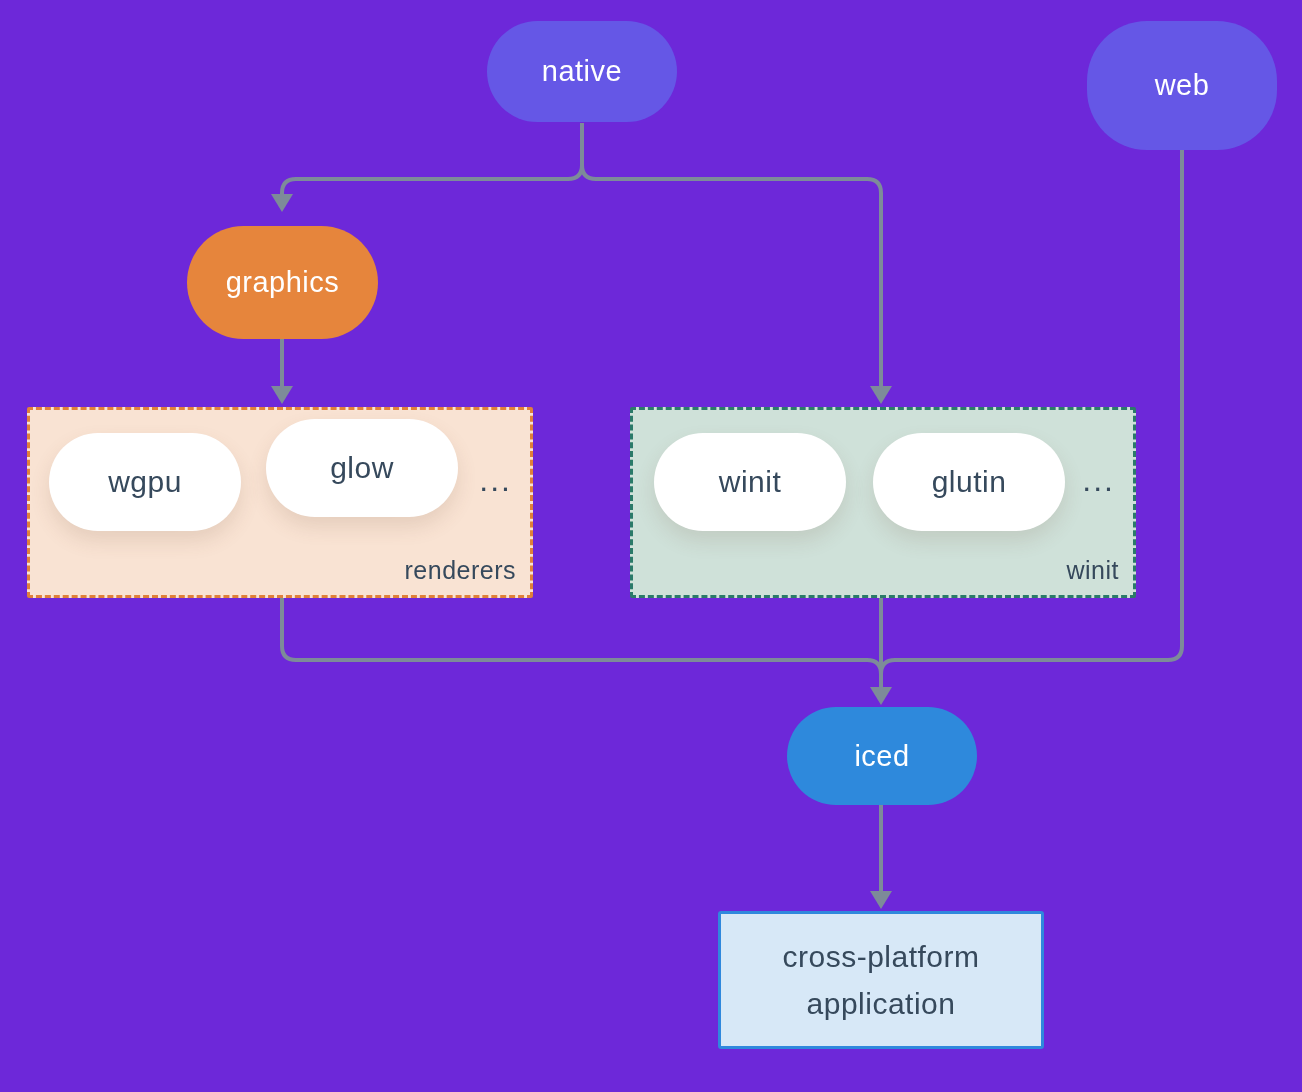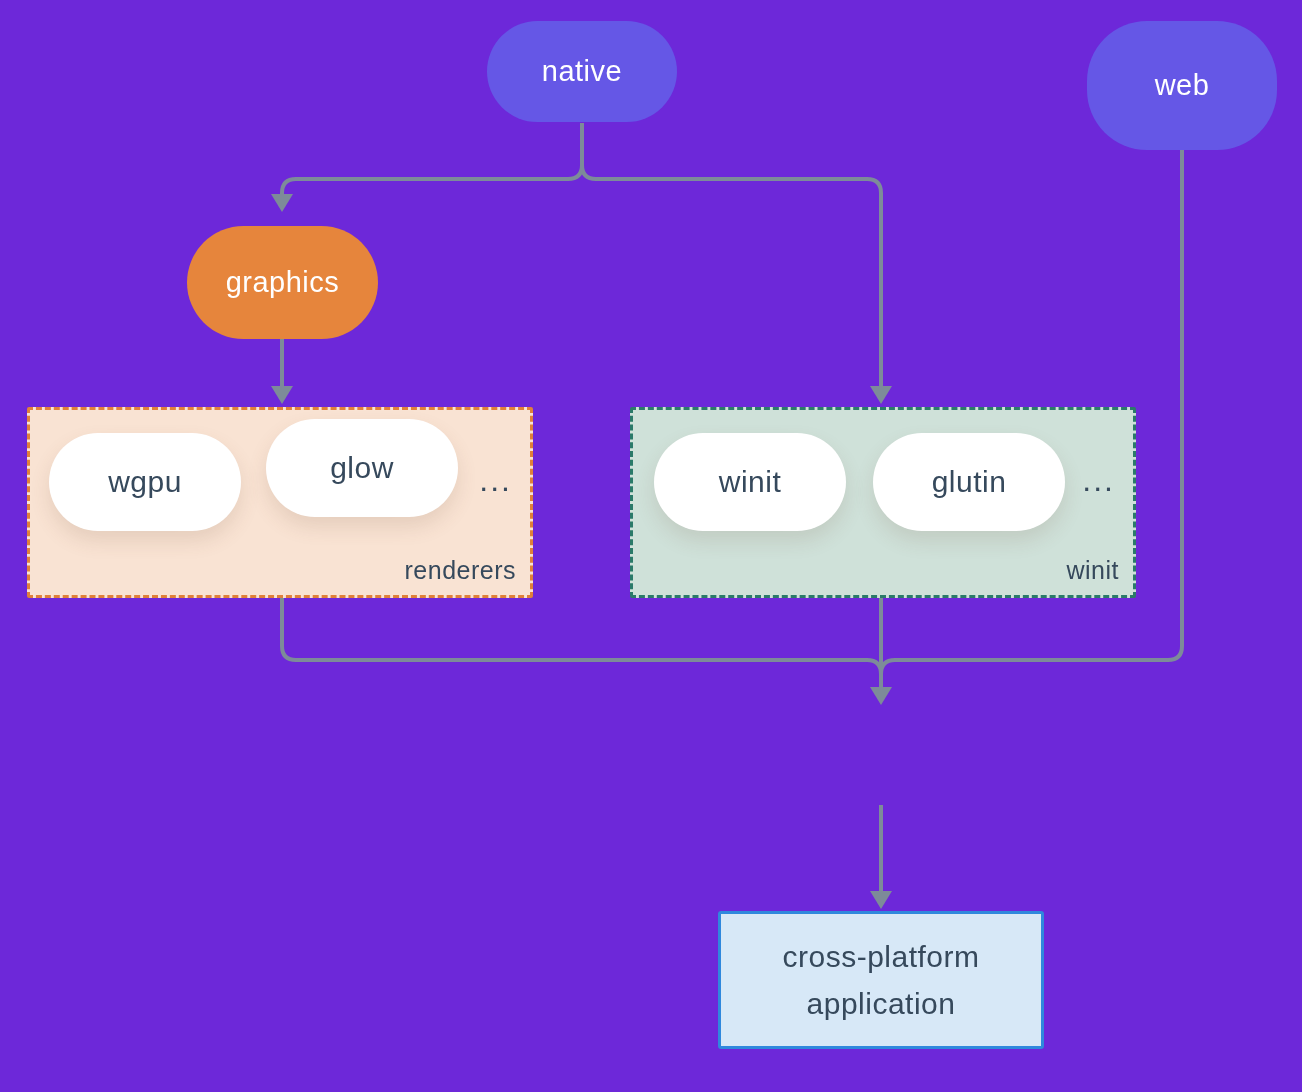--- a/index.html
+++ b/index.html
@@ -134,17 +134,18 @@
     <div class="group-label">renderers</div>
   </div>
 
   <div class="group group-shells" style="background: rgb(207, 225, 217); border-color: rgb(43, 122, 105);">
     <div class="pill white-pill inner-2">glutin</div>
     <div class="pill white-pill inner-1">winit</div>
     <div class="ellipsis">...</div>
     <div class="group-label">winit</div>
   </div>
 
+  <div class="pill node-iced" style="background: rgb(46, 137, 220); color: rgb(255, 255, 255);">iced</div>
 
   <div class="appbox" style="background: rgb(215, 232, 247); border-color: rgb(47, 136, 221); color: rgb(54, 73, 92);">cross-platform
 application</div>
 
 </div>
 
 </body></html>

